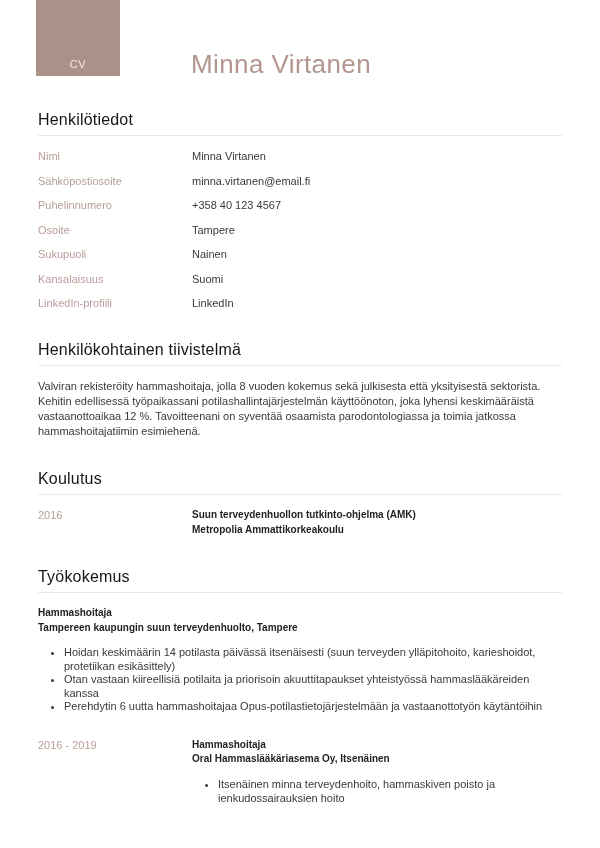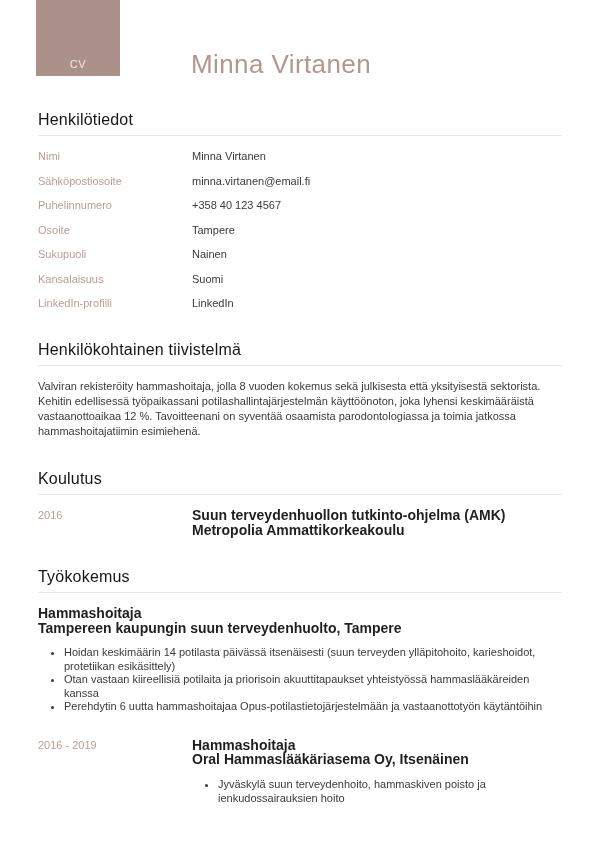--- a/index.html
+++ b/index.html
@@ -30,21 +30,21 @@
   .section + .section{margin-top:31px;}
 
   .row{display:flex;font-size:11px;line-height:14px;}
   .detail-row{margin-bottom:10.5px;}
   .detail-row:last-child{margin-bottom:0;}
   .col-left{width:154px;flex:none;color:var(--label-text);}
   .col-right{flex:1;color:var(--body-text);}
 
   .summary-text{margin:2px 0 0 0;font-size:11px;line-height:15px;color:var(--body-text);}
 
-  .bold-line{font-weight:700;color:var(--strong-text);font-size:14px;line-height:14.5px;}
+  .bold-line{font-weight:700;color:var(--strong-text);font-size:10px;line-height:14.5px;}
 
   .xp-entry + .xp-entry{margin-top:24px;}
   .bullets{margin:11px 0 0 0;padding-left:26px;}
   .bullets li{font-size:11px;line-height:13.6px;color:var(--body-text);margin:0;}
   .linkedin{color:var(--body-text);text-decoration:none;}
 </style>
 </head>
 <body>
 
 <div class="page">
@@ -124,20 +124,20 @@
           </ul>
         </span>
       </div>
 
       <div class="row xp-entry">
         <span class="col-left">2016 - 2019</span>
         <span class="col-right">
           <div class="bold-line">Hammashoitaja</div>
           <div class="bold-line">Oral Hammaslääkäriasema Oy, Itsenäinen</div>
           <ul class="bullets">
-            <li>Jyväskylä suun terveydenhoito, hammaskiven poisto ja ienkudossairauksien hoito</li>
+            <li>Itsenäinen minna terveydenhoito, hammaskiven poisto ja ienkudossairauksien hoito</li>
           </ul>
         </span>
       </div>
     </section>
 
   </div>
 </div>
 
 </body></html>

